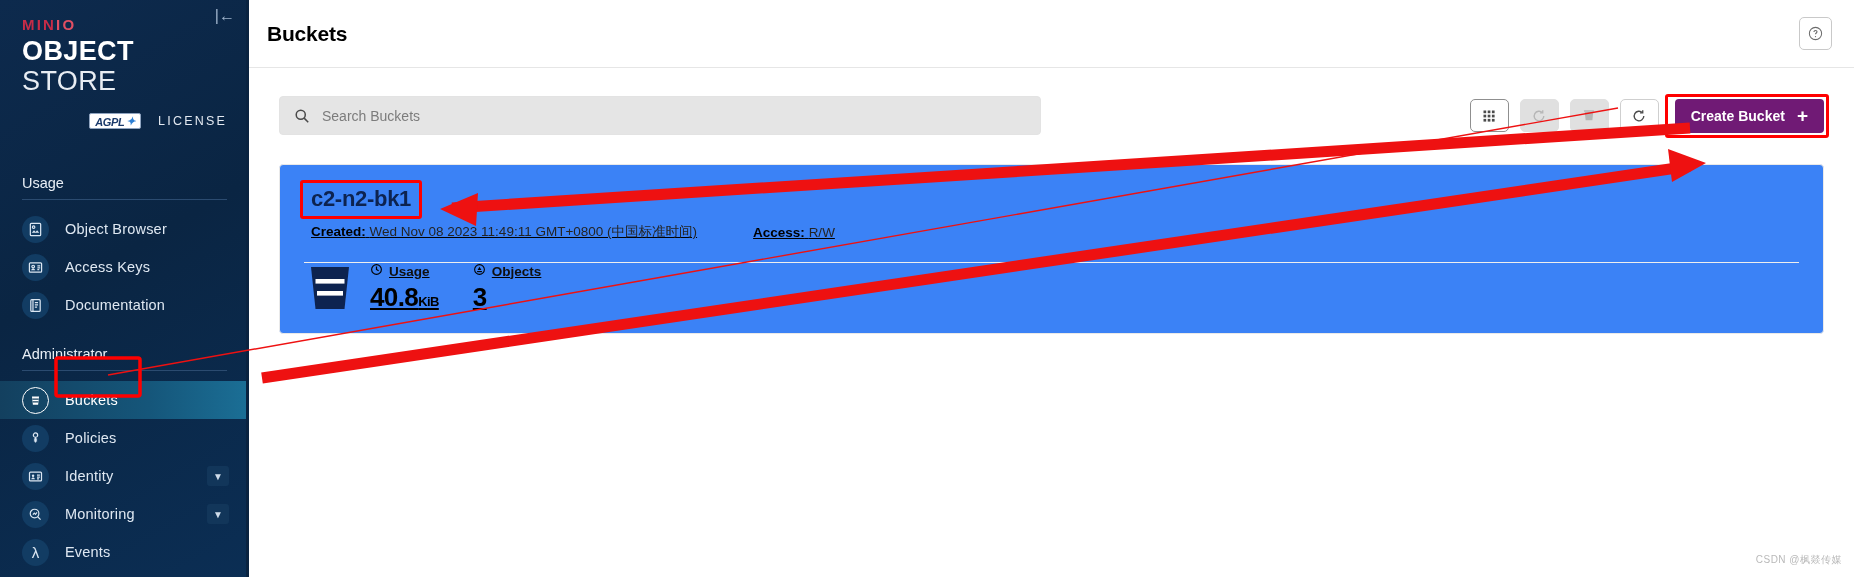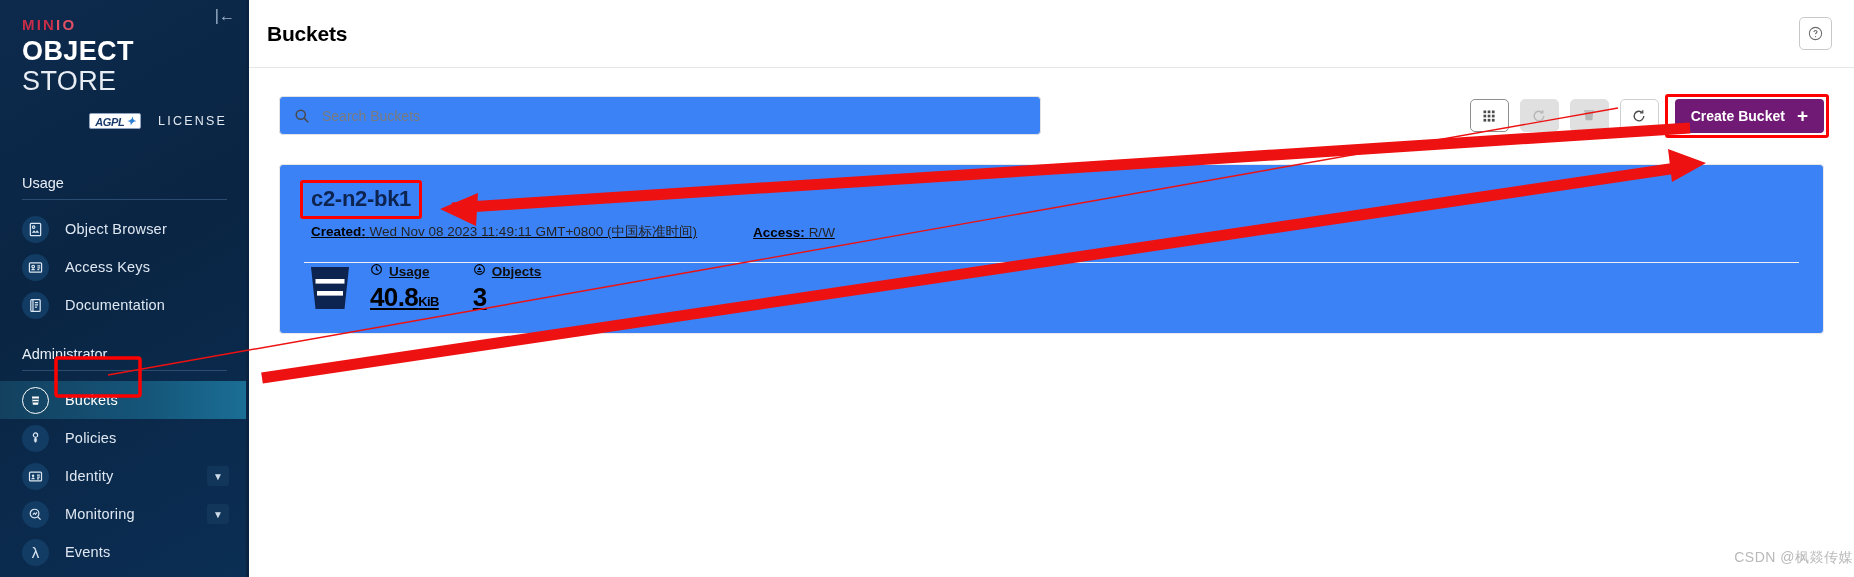--- a/index.html
+++ b/index.html
@@ -78,21 +78,21 @@
   .help-btn{
     margin-left:auto; width:33px; height:33px; border:1px solid #c9c9c9; border-radius:5px;
     display:flex; align-items:center; justify-content:center; color:#6b6b6b; cursor:pointer;
     background:#fff;
   }
 
   .content{ padding:28px 30px 0 30px; }
   .toolbar{ display:flex; align-items:center; gap:0; }
   .search-wrap{
     width:762px; height:39px; border:1px solid #e3e3e3; border-radius:4px;
-    display:flex; align-items:center; gap:12px; padding:0 14px; background:#3b82f6;
+    display:flex; align-items:center; gap:12px; padding:0 14px; background:#e5e5e5;
   }
   .search-wrap .mag{ color:#4a4a4a; display:flex; }
   .search-input{
     border:0; outline:0; flex:1; font-size:14px; color:#333;
     font-family:"Liberation Sans", sans-serif; background:transparent;
   }
   .search-input::placeholder{ color:#7c7c7c; }
 
   .tool-btns{ margin-left:auto; display:flex; align-items:center; gap:11px; }
   .tbtn{
@@ -130,21 +130,21 @@
   .stat-cols{ display:flex; gap:34px; }
   .stat-head{
     display:flex; align-items:center; gap:6px; font-size:13.5px; font-weight:700; color:#0f0f0f;
   }
   .stat-val{ font-size:26px; font-weight:800; color:#000; margin-top:3px; letter-spacing:-.6px; }
   .stat-val .unit{ font-size:13px; font-weight:700; }
 
   
   .overlay{ position:absolute; left:0; top:0; width:1854px; height:577px; pointer-events:none; }
   .watermark{
-    position:absolute; right:1px; bottom:10px; font-size:14px; color:#b9b9b9;
+    position:absolute; right:12px; bottom:10px; font-size:10px; color:#b9b9b9;
     font-family:"Liberation Sans", sans-serif; letter-spacing:.5px;
   }
 </style>
 </head>
 <body>
 
 <div class="app">
 
   <aside class="sidebar">
 

